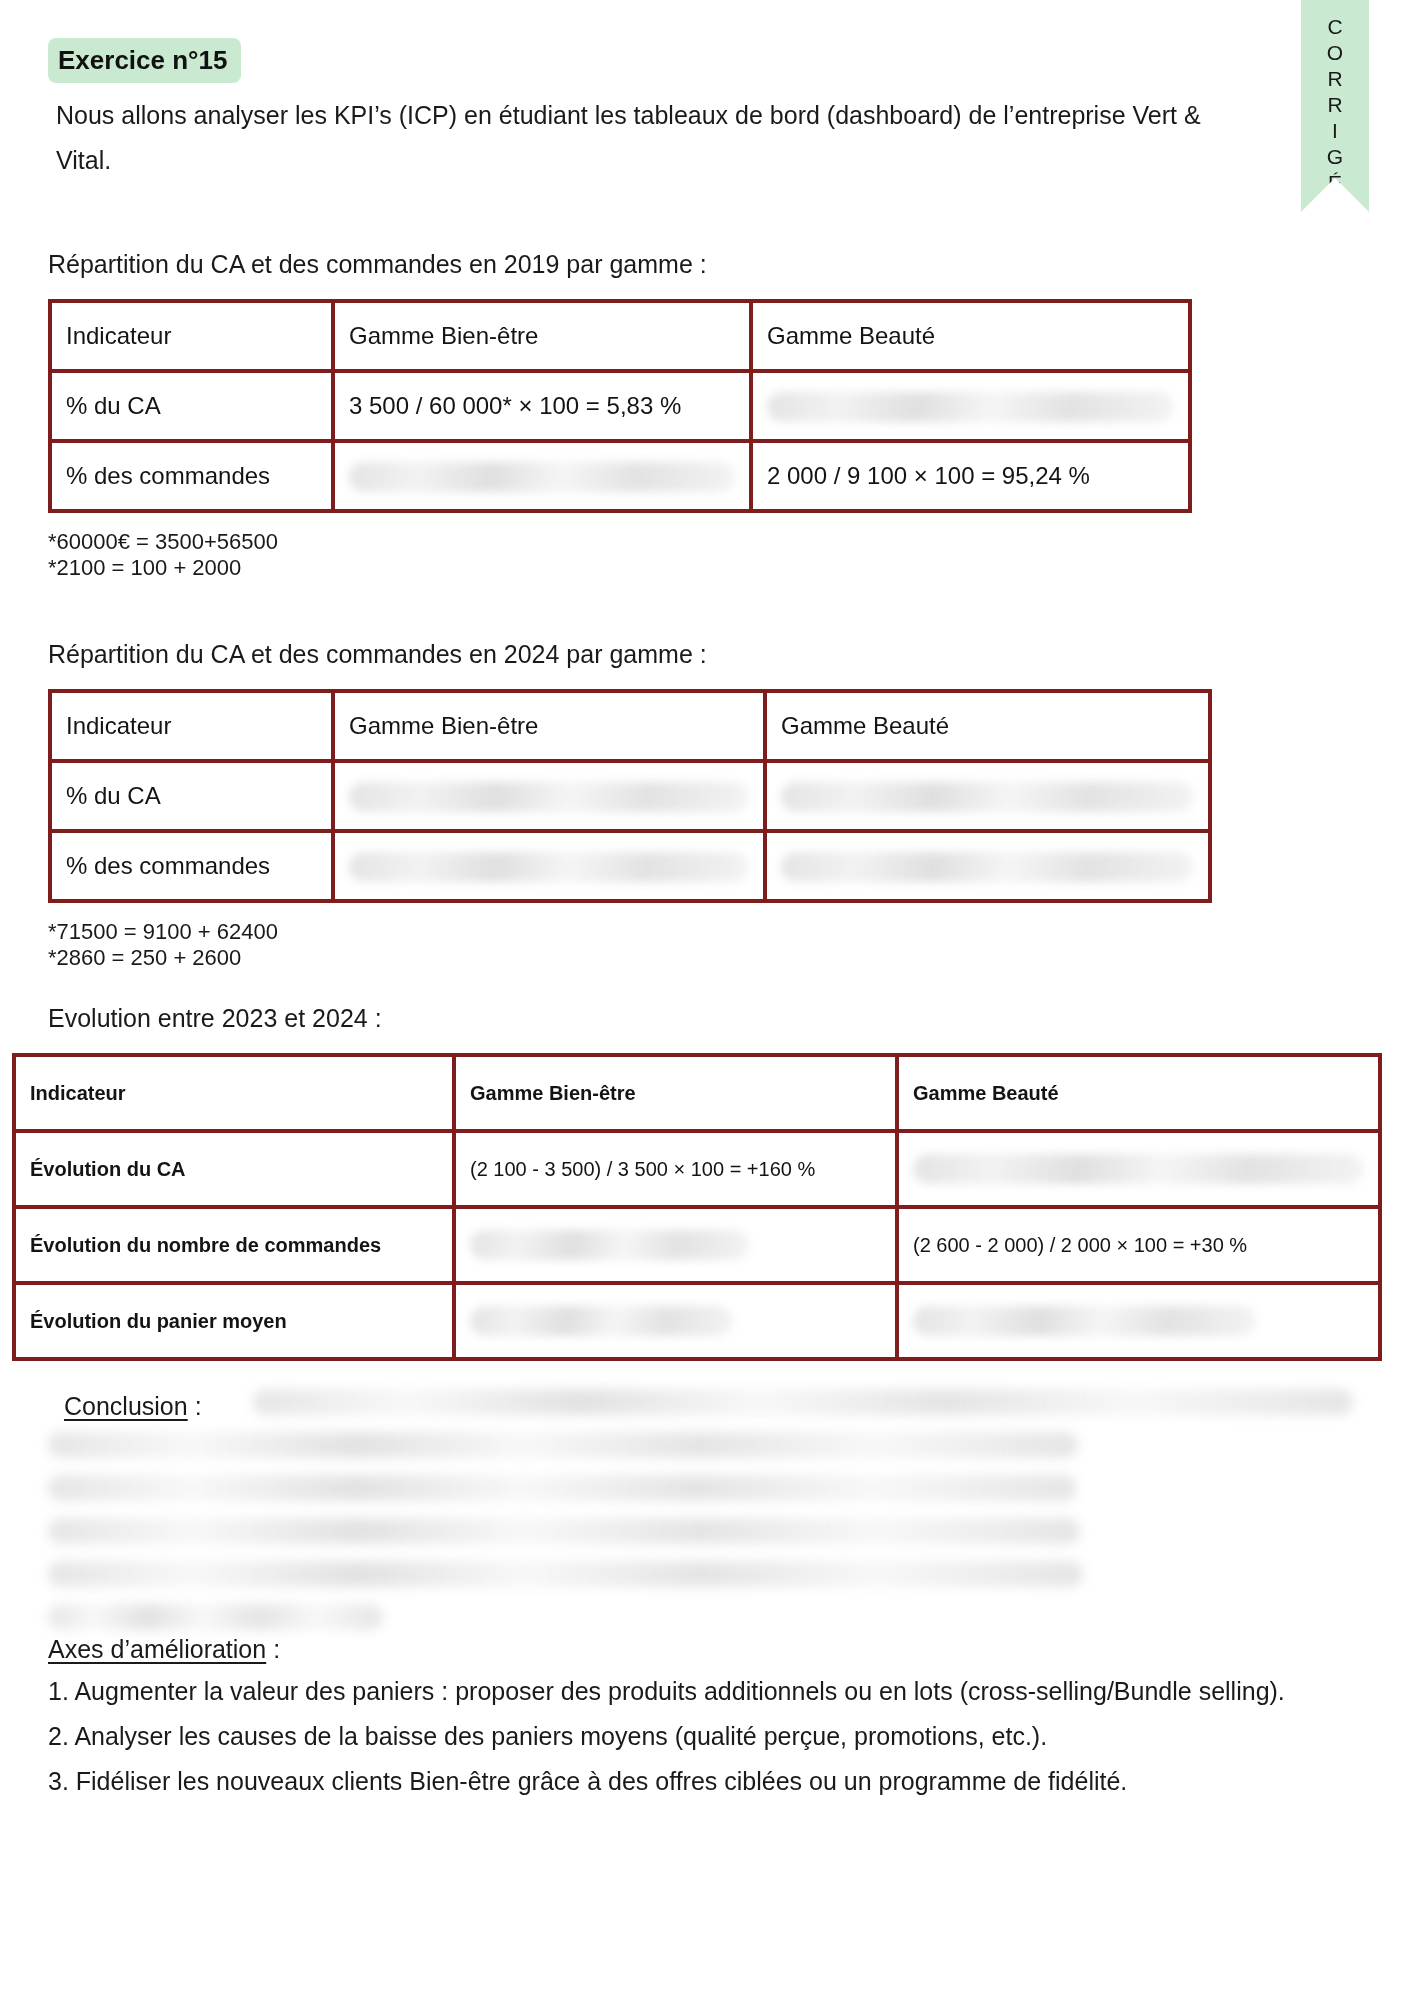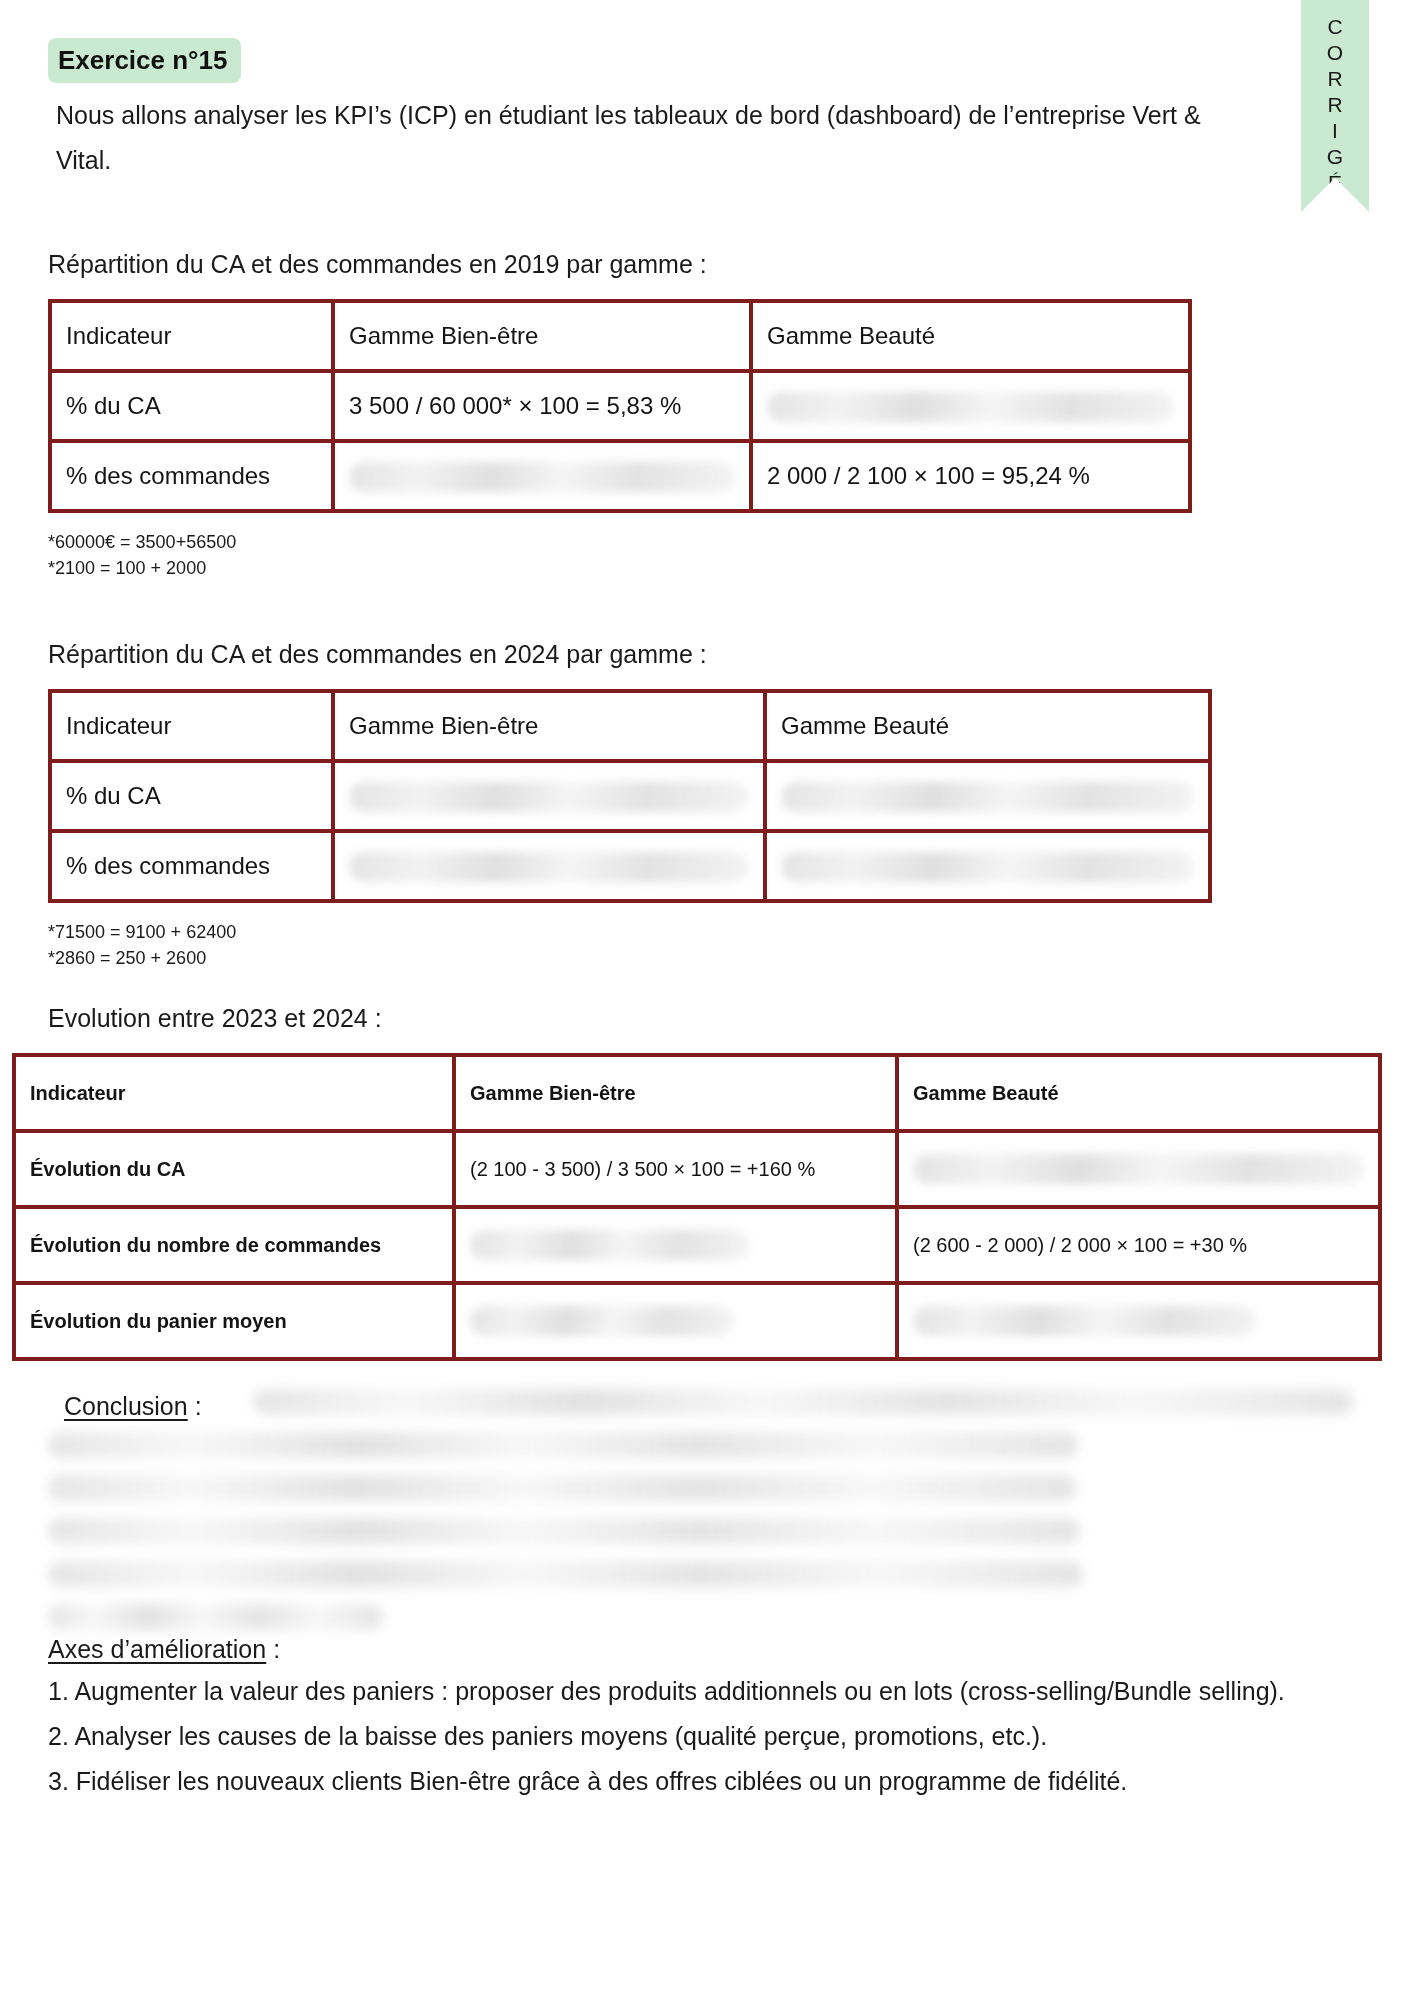--- a/index.html
+++ b/index.html
@@ -129,21 +129,21 @@
     padding: 16px 14px;
     line-height: 28px;
     font-size: 20px;
   }
   table.t-evo td.val {
     font-weight: normal;
   }
 
   
   .footnote {
-    font-size: 18px;
+    font-size: 22px;
     line-height: 26px;
     color: #1a1a1a;
     margin: 0;
   }
   .footnotes { margin-top: 16px; }
 
   
   .blur {
     display: inline-block;
     background: linear-gradient(100deg,
@@ -263,21 +263,21 @@
           <td>Gamme Beauté</td>
         </tr>
         <tr>
           <td>% du CA</td>
           <td>3 500 / 60 000* × 100 = 5,83 %</td>
           <td><span class="blur w-full"></span></td>
         </tr>
         <tr>
           <td>% des commandes</td>
           <td><span class="blur w-full"></span></td>
-          <td>2 000 / 2 100 × 100 = 95,24 %</td>
+          <td>2 000 / 9 100 × 100 = 95,24 %</td>
         </tr>
       </tbody>
     </table>
 
     <div class="footnotes">
       <p class="footnote">*60000€ = 3500+56500</p>
       <p class="footnote">*2100 = 100 + 2000</p>
     </div>
 
     <div class="sp-lg"></div>

